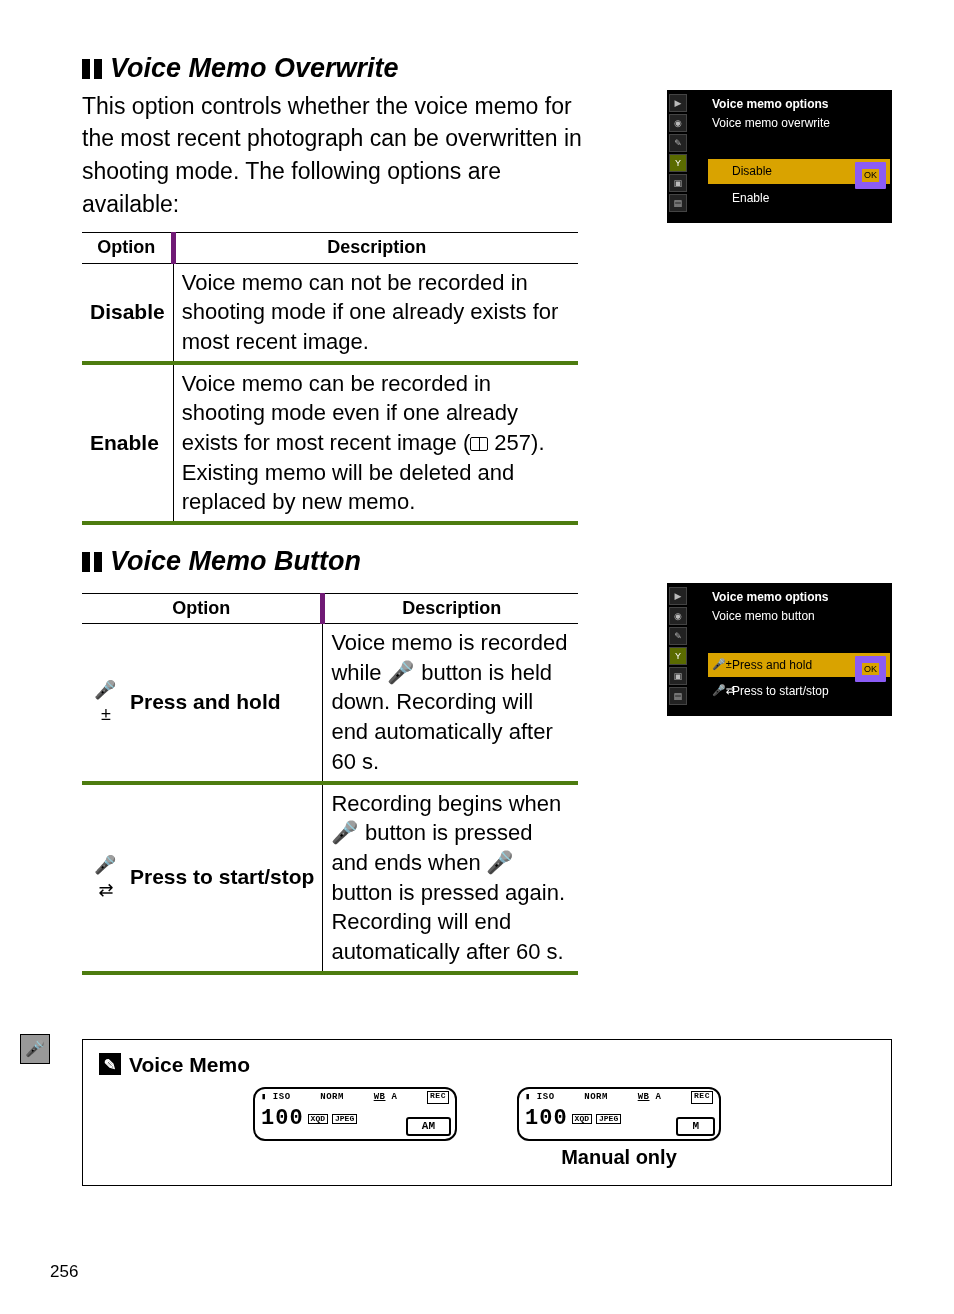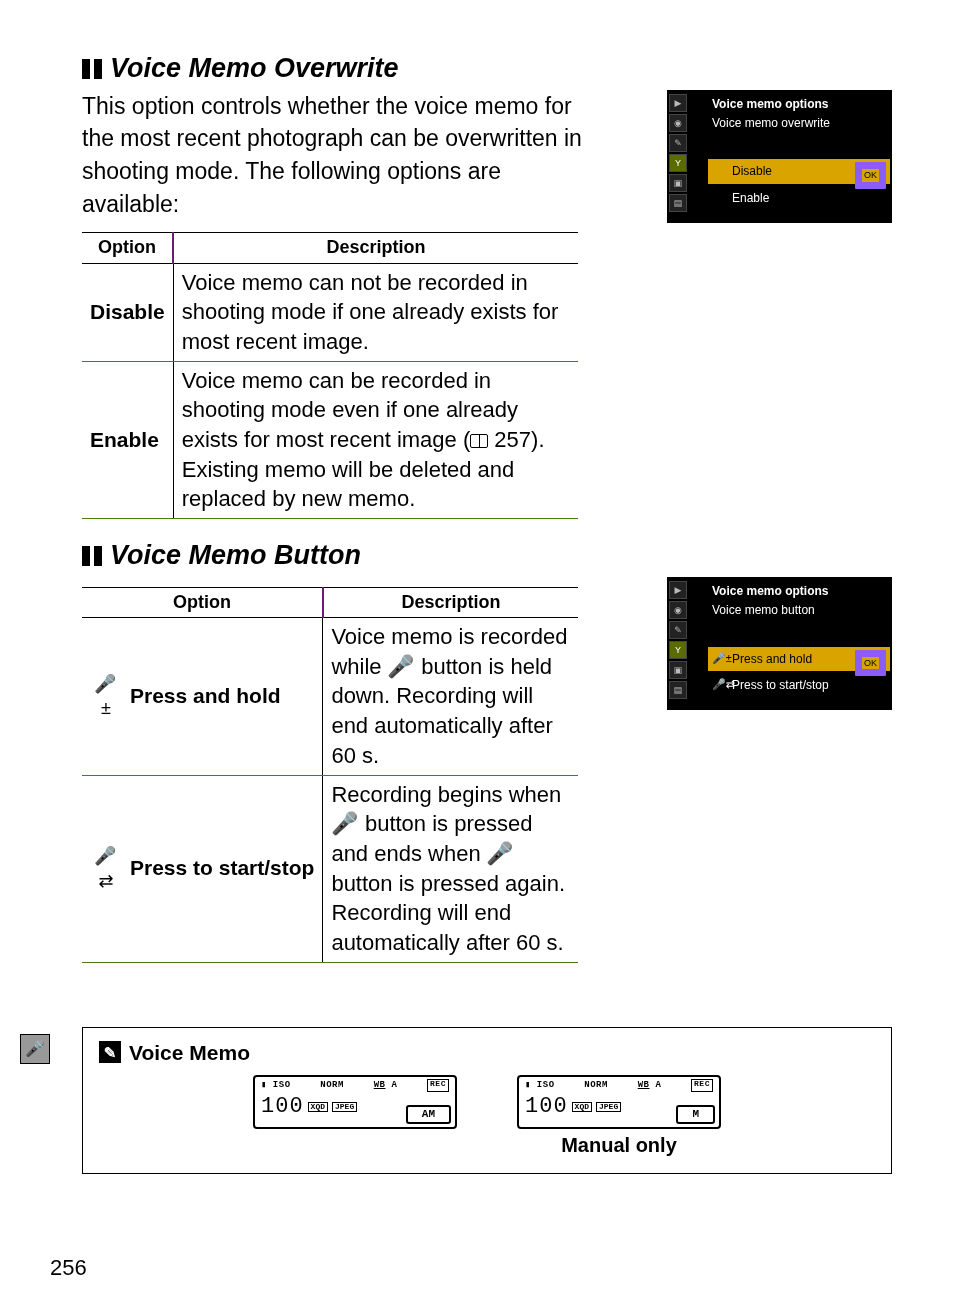--- a/index.html
+++ b/index.html
@@ -126,42 +126,42 @@
   table.opts th {
     font-family: "Trebuchet MS", Arial, sans-serif;
     font-weight: bold;
     font-size: 18px;
     border-top: 1px solid #000;
     border-bottom: 1px solid #000;
     padding: 2px 6px;
     text-align: center;
   }
   table.opts td {
-    border-bottom: 1px solid #4d7c0f;
+    border-bottom: 4px solid #4d7c0f;
     padding: 4px 8px;
     vertical-align: middle;
     font-size: 22px;
     line-height: 1.35;
   }
   table.opts td.opt-label {
     font-weight: bold;
     text-align: left;
     border-right: 1px solid #000;
     white-space: nowrap;
     font-size: 21px;
   }
   table.opts td.icon-cell {
     text-align: center;
     border-right: none;
     padding-right: 0;
     width: 32px;
     font-size: 18px;
   }
   table.opts th.opt-head-label {
-    border-right: 2px solid #701a75;
+    border-right: 5px solid #701a75;
   }
   
   .note-box {
     border: 1px solid #000;
     margin-top: 64px;
     padding: 10px 16px 14px 16px;
     font-size: 21px;
   }
   .note-title {
     font-weight: bold;
@@ -191,21 +191,21 @@
     gap: 60px;
     margin-top: 8px;
   }
   .lcd {
     text-align: center;
   }
   .lcd .screen {
     width: 200px;
     height: 50px;
     border: 2px solid #000;
-    border-radius: 4px;
+    border-radius: 12px;
     position: relative;
     font-family: "Courier New", monospace;
     font-weight: bold;
   }
   .lcd .screen .top {
     display: flex;
     justify-content: space-between;
     font-size: 9px;
     padding: 2px 6px 0 6px;
     letter-spacing: 0.5px;
@@ -213,21 +213,21 @@
   .lcd .screen .mid {
     display: flex;
     align-items: center;
     gap: 4px;
     padding: 0 6px;
     font-size: 11px;
   }
   .lcd .screen .digits {
     font-family: "Courier New", monospace;
     font-size: 22px;
-    font-weight: normal;
+    font-weight: bold;
     letter-spacing: 1px;
   }
   .lcd .screen .box {
     border: 1px solid #000;
     font-size: 8px;
     padding: 0 2px;
     line-height: 1.1;
   }
   .lcd .screen .mode-box {
     position: absolute;
@@ -256,21 +256,21 @@
     display: flex;
     align-items: center;
     justify-content: center;
     color: #000;
     font-size: 16px;
   }
   .page-num {
     position: absolute;
     left: 50px;
     bottom: 30px;
-    font-size: 22px;
+    font-size: 17px;
   }
   .book-icon {
     display:inline-block;
     border:1px solid #000;
     border-radius:2px;
     width:16px; height:12px;
     position:relative;
     vertical-align:-1px;
   }
   .book-icon:before {

